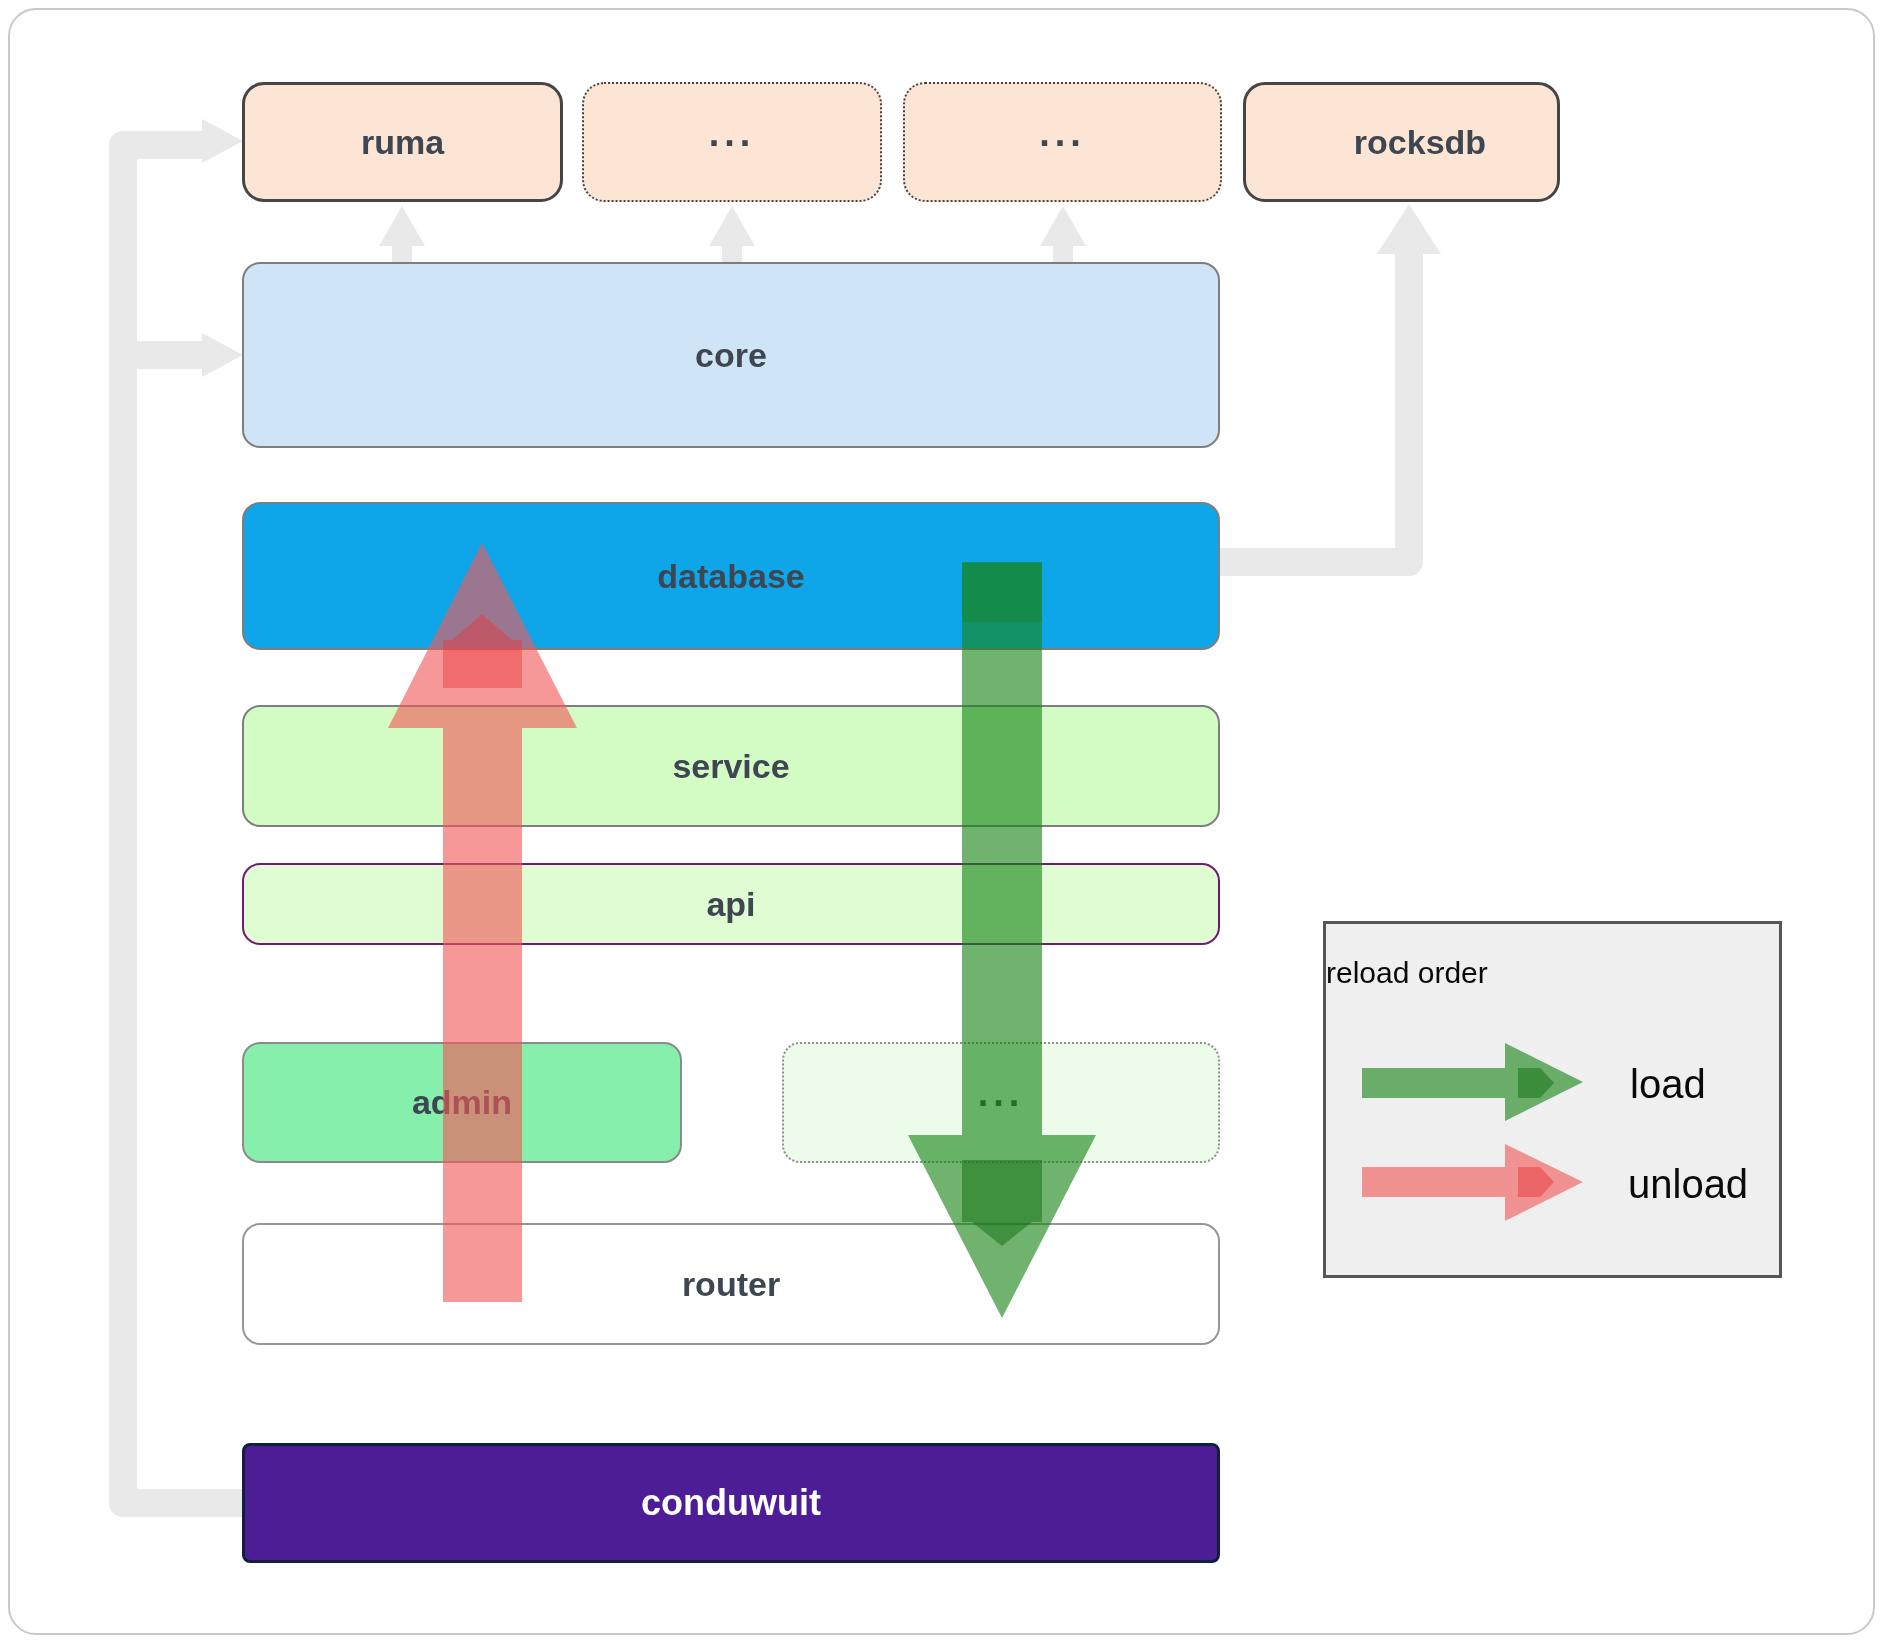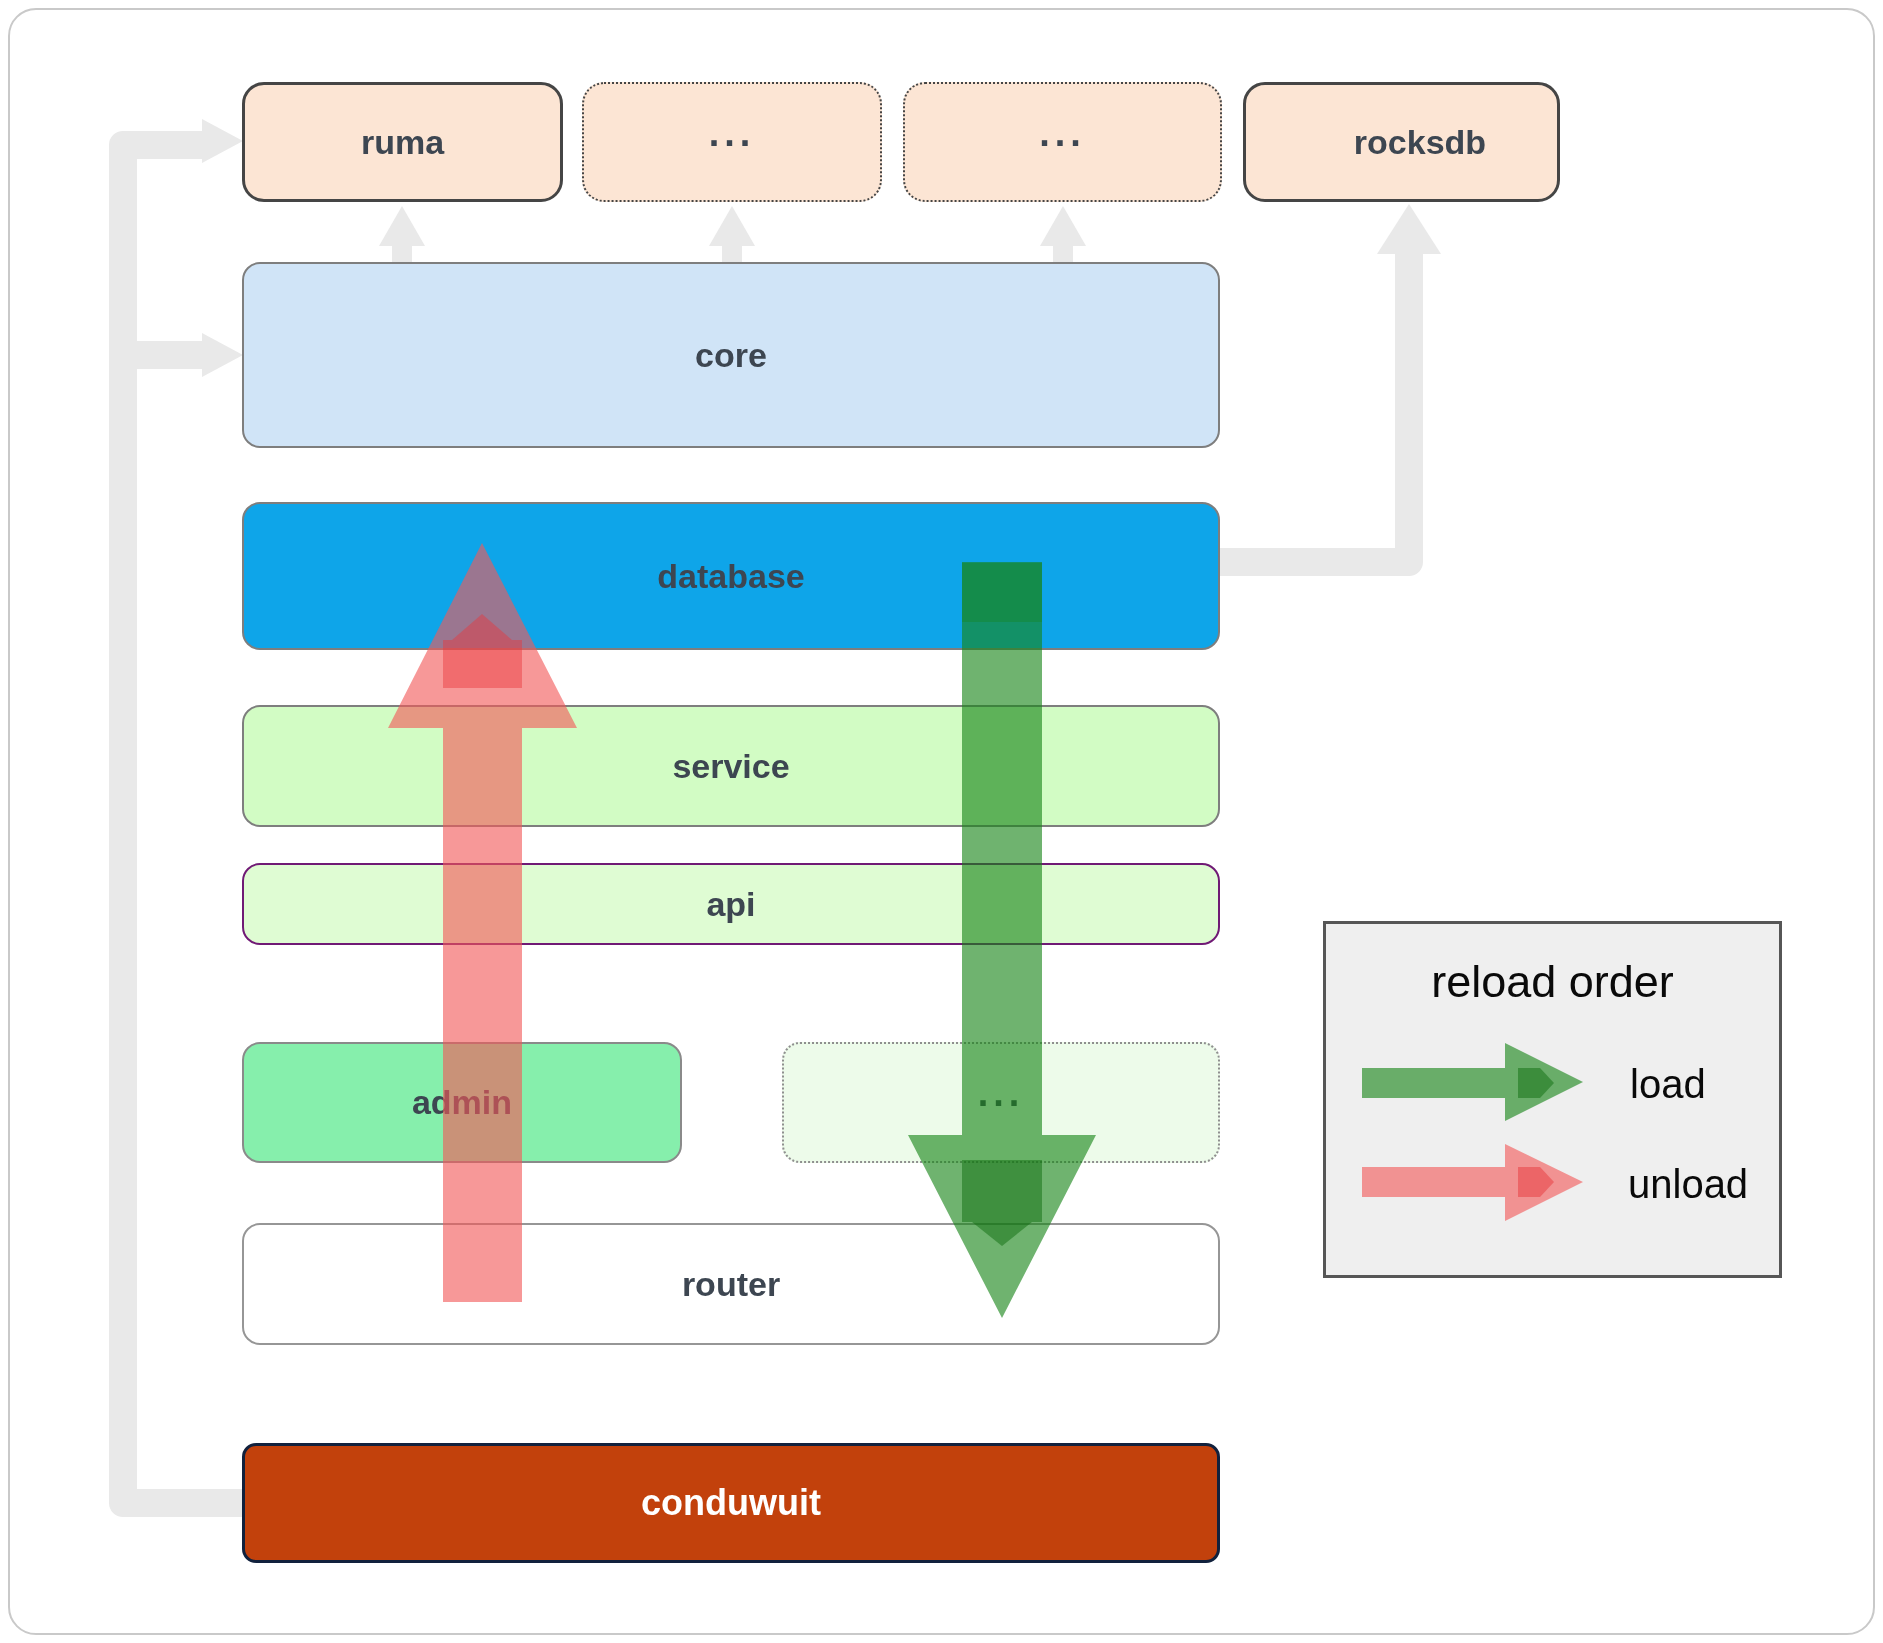--- a/index.html
+++ b/index.html
@@ -22,28 +22,28 @@
   .r-dots1   {left:582px; top:82px;  width:300px;height:120px;background:#fce5d4;border:2px dotted #454545;border-radius:22px;}
   .r-dots2   {left:903px; top:82px;  width:319px;height:120px;background:#fce5d4;border:2px dotted #454545;border-radius:22px;}
   .r-rocksdb {left:1243px;top:82px;  width:317px;height:120px;background:#fce5d4;border:3px solid #454545;border-radius:22px;padding-left:37px;}
   .r-core    {left:242px; top:262px; width:978px;height:186px;background:#d0e4f7;border:2px solid #7e7e7e;border-radius:18px;}
   .r-database{left:242px; top:502px; width:978px;height:148px;background:#0ea5e9;border:2px solid #7e7e7e;border-radius:18px;}
   .r-service {left:242px; top:681px; width:978px;height:122px;background:#d2fcc4;border:2px solid #7e7e7e;border-radius:18px;margin-top:24px;}
   .r-api     {left:242px; top:863px; width:978px;height:82px;background:#dffcd3;border:2px solid #701a75;border-radius:18px;}
   .r-admin   {left:242px; top:1042px;width:440px;height:121px;background:#86efac;border:2px solid #8a8a8a;border-radius:18px;}
   .r-dots3   {left:782px; top:1042px;width:438px;height:121px;background:#edfbea;border:2px dotted #8f8f8f;border-radius:18px;}
   .r-router  {left:242px; top:1223px;width:978px;height:122px;background:#ffffff;border:2px solid #969696;border-radius:18px;}
-  .r-conduwuit{left:242px;top:1443px;width:978px;height:120px;background:#c2410c;border:3px solid #11213d;border-radius:14px;color:#ffffff;font-size:36px;}
+  .r-conduwuit{left:242px;top:1443px;width:978px;height:120px;background:#4c1d95;border:3px solid #11213d;border-radius:8px;color:#ffffff;font-size:36px;}
   #legend{
     position:absolute;left:1323px;top:921px;width:459px;height:357px;
     background:#efefef;border:3px solid #565656;box-sizing:border-box;
   }
   #legend .legend-title{
-    position:absolute;left:0;top:32px;width:100%;text-align:center;
-    color:#0a0a0a;font-size:45px;font-weight:normal;
+    position:absolute;left:0;top:32px;width:100%;
+    color:#0a0a0a;font-size:30px;font-weight:normal;
   }
   .legend-item-label{
     position:absolute;color:#0a0a0a;font-size:40px;font-weight:normal;
   }
   .legend-load-label  {left:304px;top:138px;}
   .legend-unload-label{left:302px;top:238px;}
 </style>
 </head>
 <body>
 

